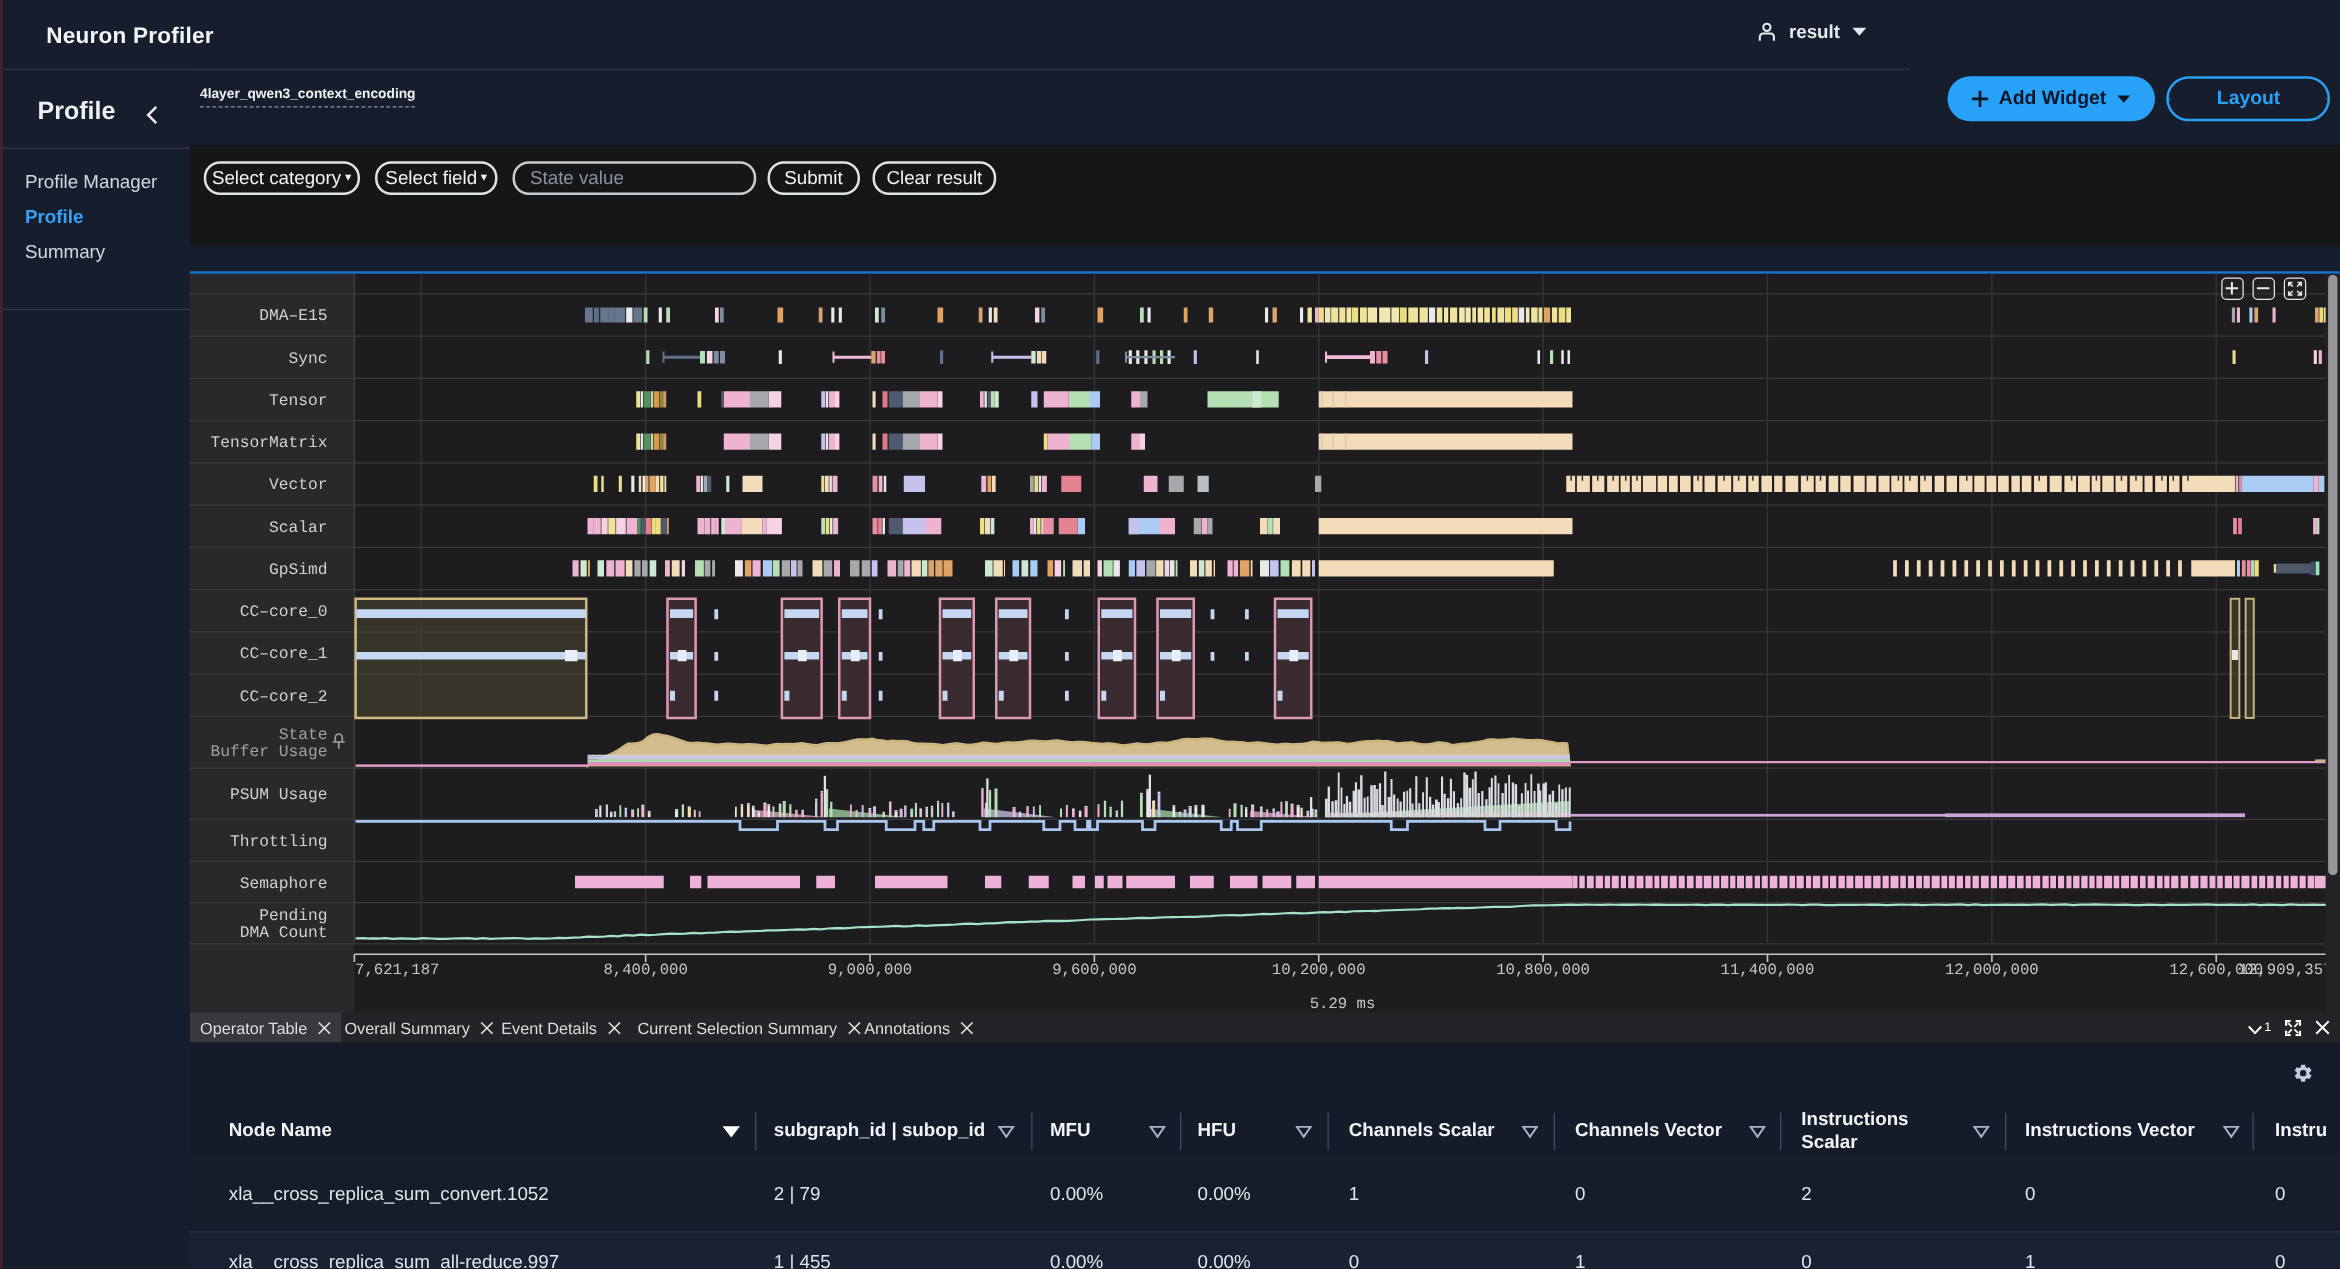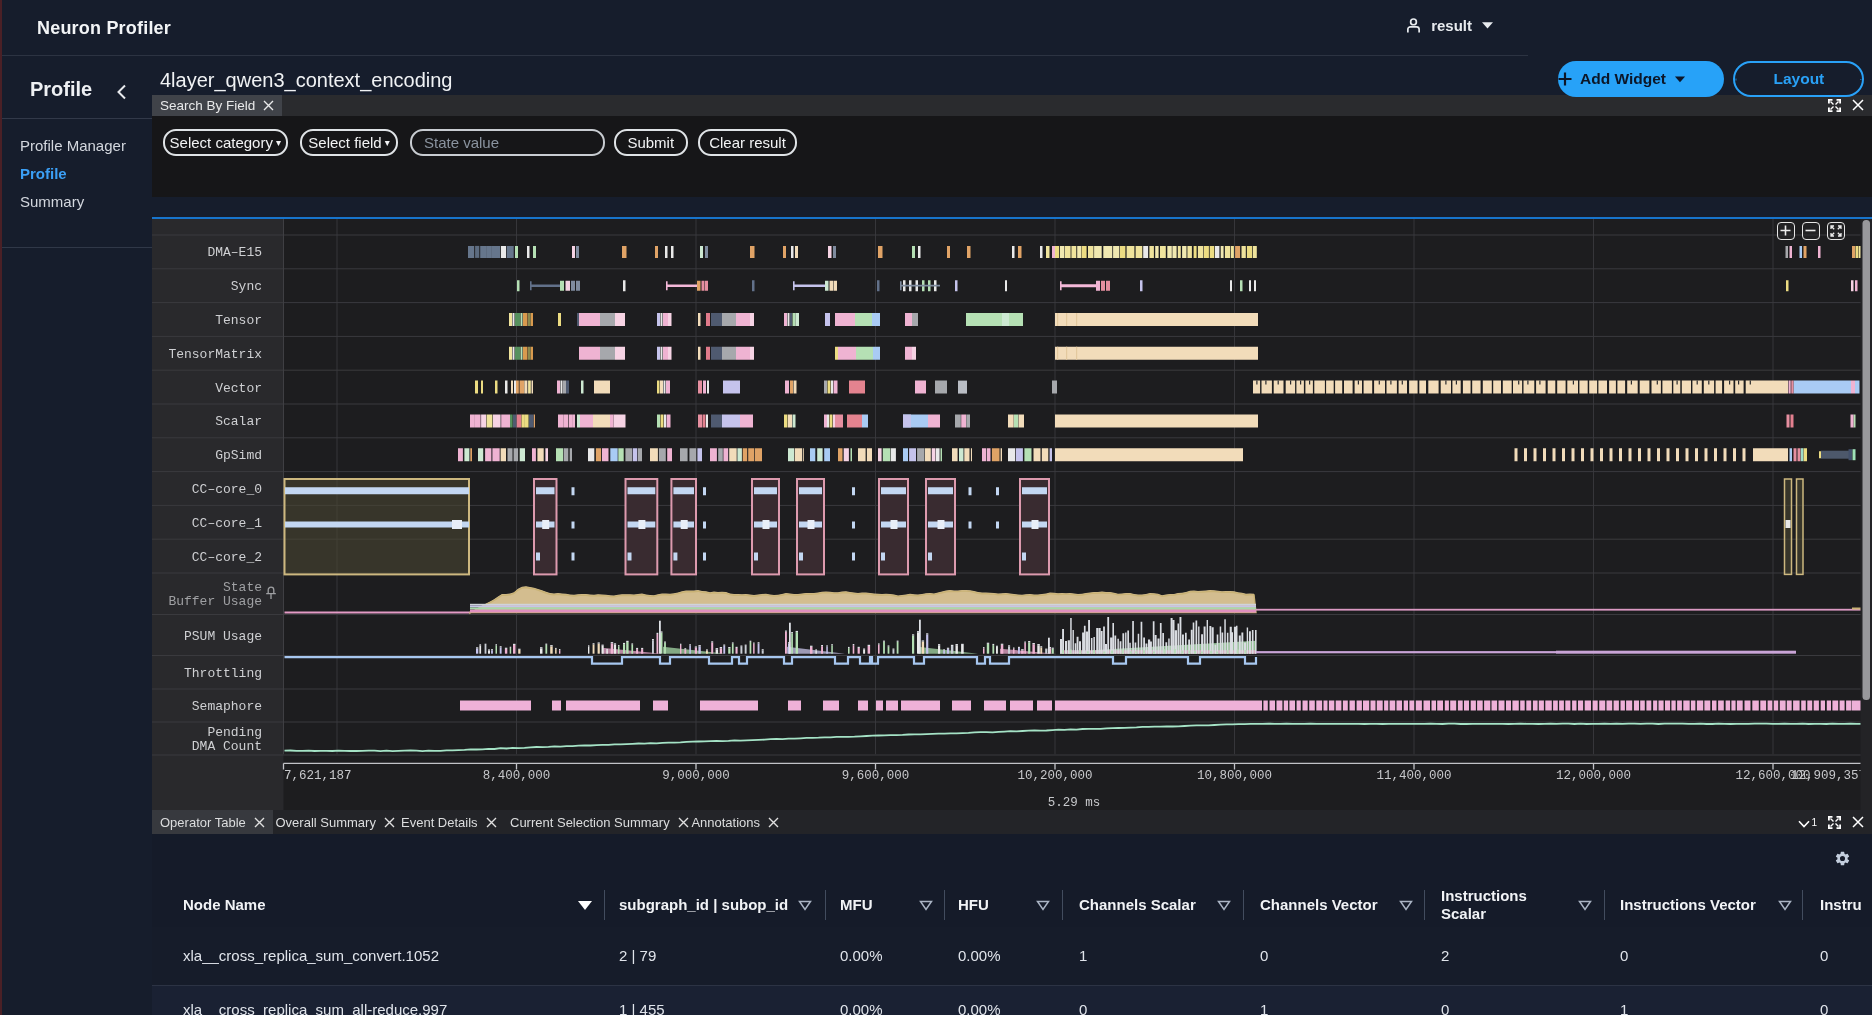--- a/index.html
+++ b/index.html
@@ -8,23 +8,23 @@
 #redline { left:0; top:0; width:2px; height:1015px; background:#4a2026; z-index:50; }
 #topbar { left:2px; top:0; width:1526px; height:56px; background:#161d2c; border-bottom:1px solid #2c3342; }
 #topbar .brand { position:absolute; left:35px; top:18px; font-size:18px; font-weight:bold; color:#f2f4f6; letter-spacing:0.2px; }
 #user { position:absolute; right:34px; top:17px; color:#e7eaee; font-size:15px; font-weight:bold; display:flex; align-items:center; gap:9px; }
 #sidebar { left:2px; top:57px; width:150px; height:958px; background:#161d2c; }
 #sidebar .hdr { position:absolute; left:28px; top:21px; font-size:20px; font-weight:bold; color:#eef0f3; }
 #sidebar .chev { position:absolute; left:114px; top:27px; }
 #sidebar .sep1 { position:absolute; left:0; top:61px; width:150px; height:1px; background:#323949; }
 #sidebar .sep2 { position:absolute; left:0; top:190px; width:150px; height:1px; background:#303848; }
 #sidebar a { position:absolute; left:18px; font-size:15px; color:#d3d7de; text-decoration:none; }
-#title { left:160px; top:69px; font-size:20px; font-weight:normal; color:#f0f2f4; border-bottom:1.5px dashed #8f959d; padding-bottom:4px; }
+#title { left:160px; top:69px; font-size:11px; font-weight:bold; color:#f0f2f4; border-bottom:1.5px dashed #8f959d; padding-bottom:4px; }
 .pill { position:absolute; top:61px; height:36px; z-index:5; border-radius:18px; font-size:15.5px; font-weight:bold;
-        display:flex; align-items:center; gap:8px; }
+        display:flex; align-items:center; justify-content:center; gap:8px; }
 #addw { left:1558px; width:166px; background:#27a2f8; color:#0c1628; }
 #layoutb { left:1733px; width:131px; background:transparent; border:2px solid #29a1f7; color:#29a1f7;gap:36px; }
 .strip { position:absolute; left:152px; width:1720px; background:#2a2b2e; }
 .tab { height:100%; display:inline-flex; align-items:center; padding:0 8px; gap:8px; font-size:13.5px; color:#e8e9ea; }
 .tab .x { font-size:14px; }
 .hicons { position:absolute; right:8px; top:0; height:100%; display:flex; align-items:center; gap:11px; color:#fff; }
 #p1strip { top:95px; height:20.5px; }
 #p1body { left:152px; top:115.5px; width:1720px; height:81px; background:#161618; }
 .btn { position:absolute; top:129px; height:26.5px; border:2px solid #dfe3e6; border-radius:13px; color:#f2f3f4;
        font-size:15px; display:flex; align-items:center; justify-content:center; background:transparent; }
@@ -74,34 +74,20 @@
   <svg width="12" height="9" viewBox="0 0 13 9">
         <path d="M1 1.2l5.5 6.3L12 1.2z" fill="#0c1628"></path>
       </svg></div>
 <div class="pill" id="layoutb"><svg width="17" height="15" viewBox="0 0 17 15" fill="none" stroke="#29a1f7" stroke-width="1.7">
    <path d="M1.5 12.5v-10a1 1 0 0 1 1-1h3.2l1.6 2h7.2a1 1 0 0 1 1 1v1.2M1.5 12.5l2.2-6h12.8l-2.2 6z"></path>
       </svg>Layout
   <svg width="12" height="9" viewBox="0 0 13 9">
         <path d="M1 1.2l5.5 6.3L12 1.2z" fill="#29a1f7"></path>
       </svg></div>
 
-<div class="strip" id="p1strip">
-  <div class="tab" style="background:#404349">Search By Field <svg class="x" width="11" height="11" viewBox="0 0 11 11" stroke="#e8e9ea" stroke-width="1.4">
-          <path d="M1 1l9 9M10 1l-9 9"></path>
-        </svg></div>
-  <div class="hicons">
-    <svg width="13" height="13" viewBox="0 0 13 13" fill="#fff">
-          <path d="M0 0h4.5v1.8H1.8v2.7H0zM8.5 0H13v4.5h-1.8V1.8H8.5zM0 8.5h1.8v2.7h2.7V13H0zM11.2 8.5H13V13H8.5v-1.8h2.7z"></path>
-          <path d="M2.5 2.5l3 3M10.5 2.5l-3 3M2.5 10.5l3-3M10.5 10.5l-3-3" stroke="#fff" stroke-width="1.4"></path>
-        </svg>
-    <svg width="12" height="12" viewBox="0 0 12 12" stroke="#fff" stroke-width="1.5">
-          <path d="M1 1l10 10M11 1L1 11"></path>
-        </svg>
-  </div>
-</div>
 <div class="abs" id="p1body"></div>
 <div class="btn" style="left:163px;width:124.5px">Select category<span style="font-size:10px;margin-left:3px">▾</span></div>
 <div class="btn" style="left:300px;width:98px">Select field<span style="font-size:10px;margin-left:3px">▾</span></div>
 <div class="btn" style="left:410px;width:195px;justify-content:flex-start;padding-left:12px;color:#8a939f;border-color:#c8ccd1">State value</div>
 <div class="btn" style="left:614px;width:73.5px">Submit</div>
 <div class="btn" style="left:698px;width:99px">Clear result</div>
 
 <div class="abs" id="p2line"></div>
 <svg width="1720" height="594" viewBox="152 219 1720 594" style="position:absolute;left:152px;top:219px">
 <rect x="152" y="219" width="1714" height="591" fill="#1d1d1f"></rect>

